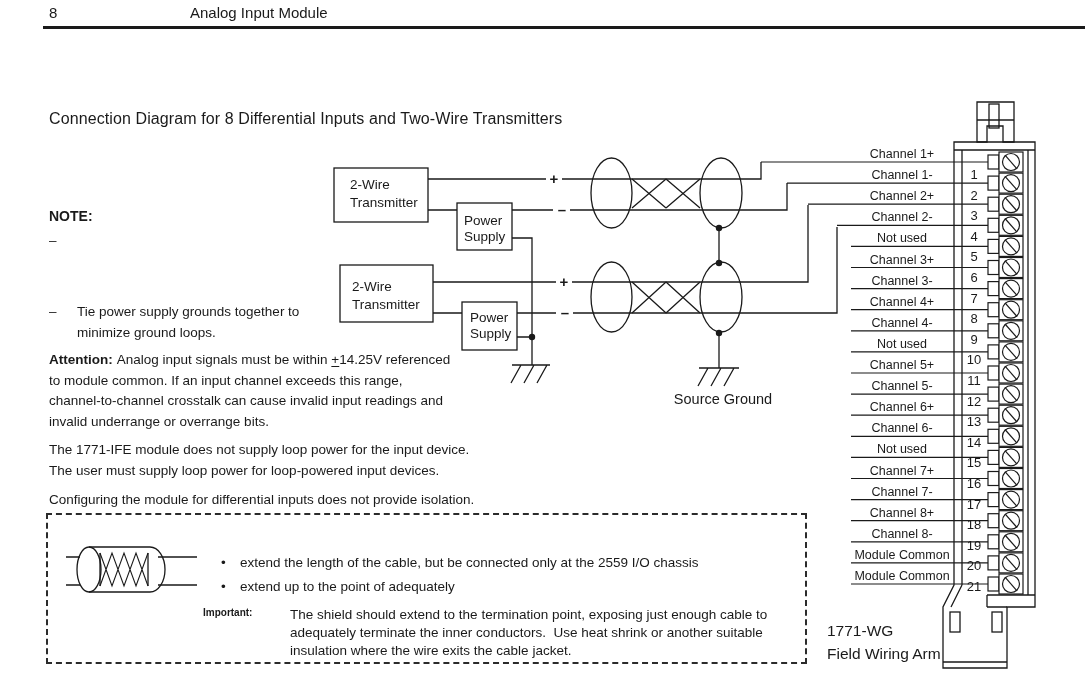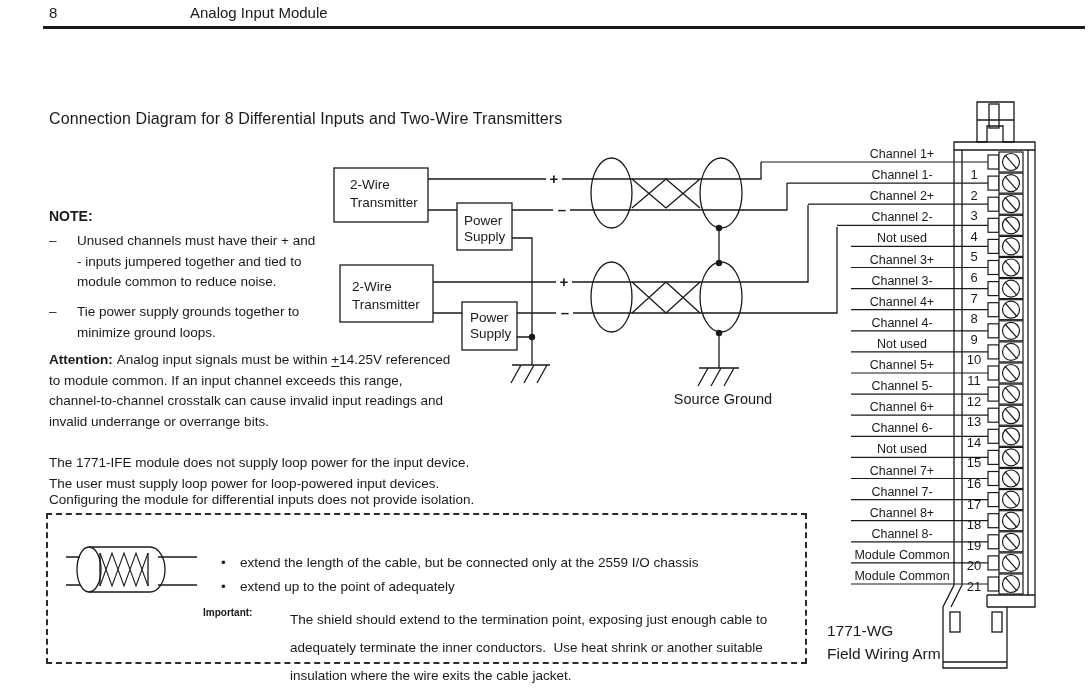--- a/index.html
+++ b/index.html
@@ -13,52 +13,49 @@
   .para{font-size:13.5px;line-height:20.5px;white-space:pre-line}
   .para b,.imp-label{margin-right:4px}
   .note{left:49px;top:155px;width:300px}
   .note-hdr{left:49px;top:208px;font-size:14px;font-weight:bold}
   .dash-item{display:flex;font-size:13.5px;line-height:20.5px}
   .dash-item .marker{width:28px;flex:none}
   .dash-item .txt{white-space:pre-line}
   .di1{left:49px;top:231px}
   .di2{left:49px;top:302px}
   .attention{left:49px;top:350px;width:450px}
-  .loop{left:49px;top:453px;width:470px}
+  .loop{left:49px;top:440px;width:470px}
   .iso{left:49px;top:490px;width:540px}
   .pm{text-decoration:underline;text-underline-offset:2px}
   .shield-box{left:46px;top:513px;width:757px;height:147px;border:2px dashed #2b2b2b}
   .sb-intro{left:155px;top:14px;font-size:13.5px}
   .sb-bullets{left:173px;top:40px}
   .sb-row{display:flex;margin-bottom:9px;font-size:13.5px}
   .sb-row .dot{width:19px;flex:none}
   .imp-label{left:155px;top:92px;font-size:10px;font-weight:bold}
-  .imp-text{left:242px;top:91px;width:504px;font-size:13.5px;line-height:28px;white-space:pre-line}
+  .imp-text{left:242px;top:91px;width:504px;font-size:13.5px;line-height:18px;white-space:pre-line}
   svg.diagram{position:absolute;left:0;top:0;pointer-events:none}
   svg.diagram text{fill:#1a1a1a}
 </style>
 </head>
 <body>
 
 <div class="page">
 
   <div class="abs hdr-num">8</div>
   <div class="abs hdr-title">Analog Input Module</div>
   <div class="abs hdr-rule"></div>
 
   <div class="abs sec-title">Connection Diagram for 8 Differential Inputs and Two-Wire Transmitters</div>
 
 
   <div class="abs note-hdr">NOTE:</div>
 
   <div class="abs dash-item di1">
     <span class="marker">–</span>
-    <span class="txt" style="width:252px">Unused channels must have their + and
-- inputs jumpered together and tied to
-module common to reduce noise.</span>
   </div>
   <div class="abs dash-item di2">
     <span class="marker">–</span>
     <span class="txt" style="width:252px">Tie power supply grounds together to
 minimize ground loops.</span>
   </div>
 
   <div class="abs para attention"><b>Attention:</b><span>Analog input signals must be within </span><span class="pm">+</span><span>14.25V</span><span> referenced
 to module common. If an input channel exceeds this range,
 channel-to-channel crosstalk can cause invalid input readings and

